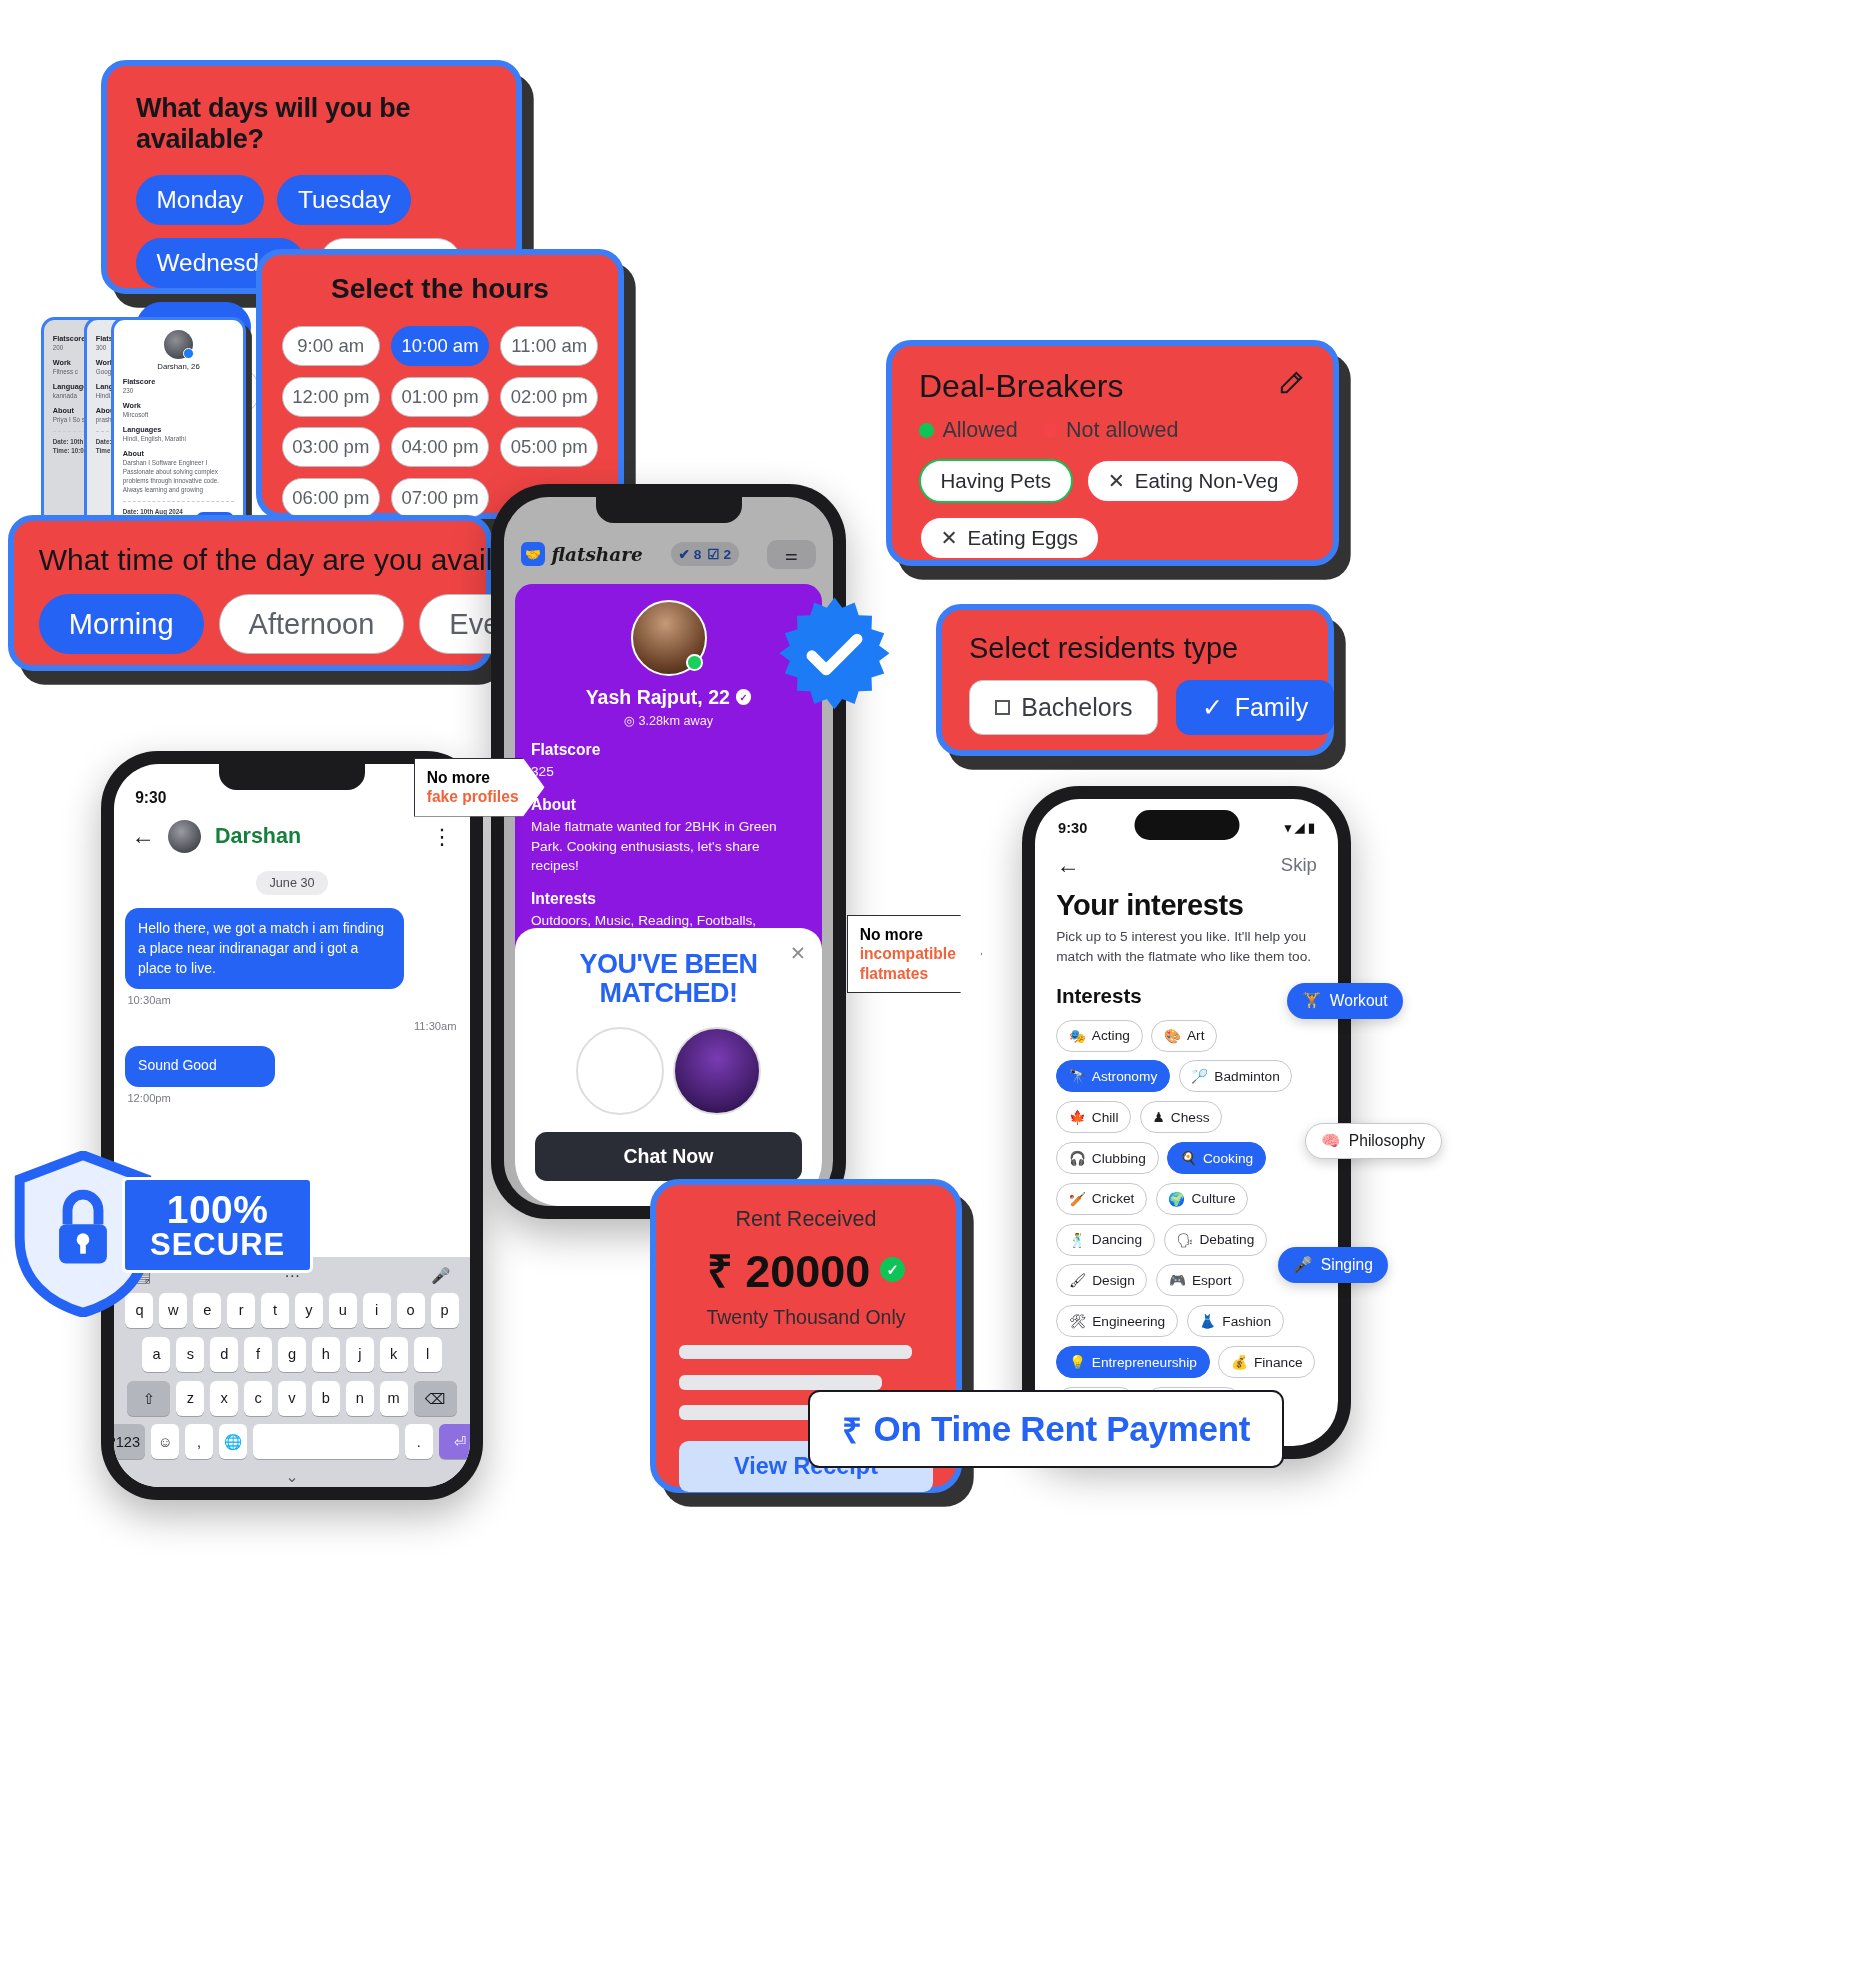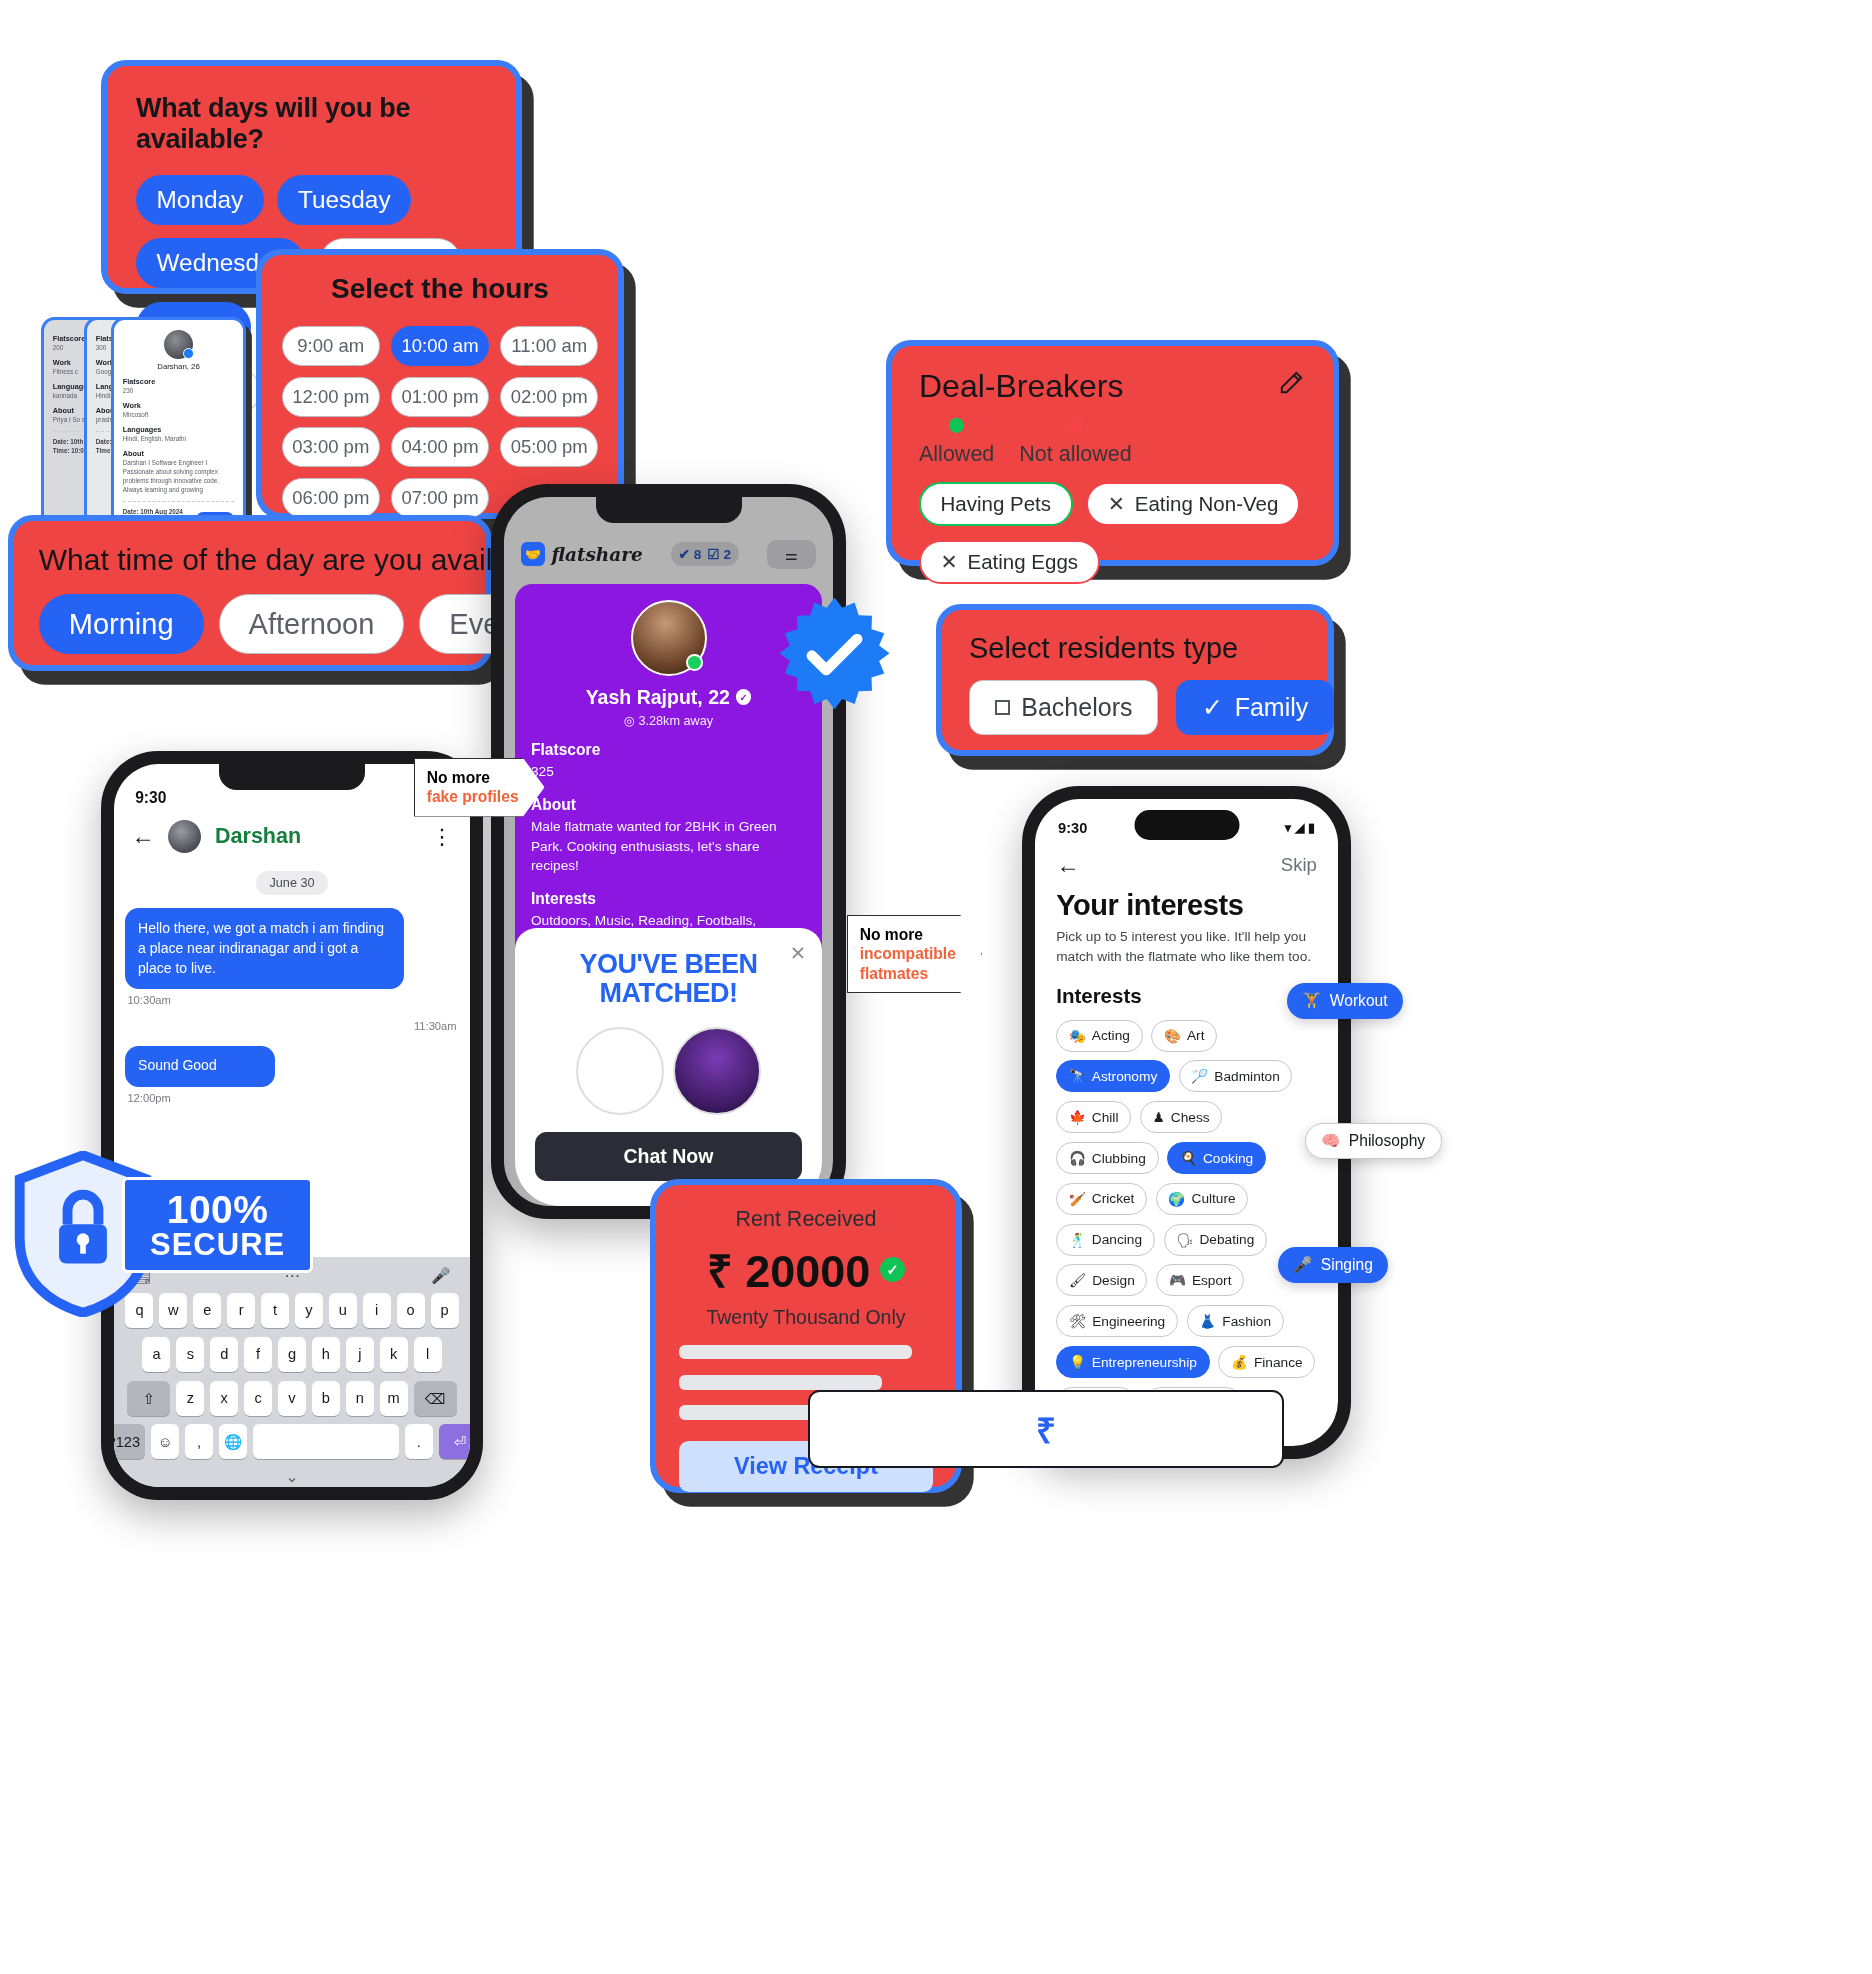--- a/index.html
+++ b/index.html
@@ -76,21 +76,21 @@
              display: flex; align-items: flex-end; justify-content: space-between; }
   .pc-date { font-size: 6.3px; color: #3d3f46; line-height: 1.5; font-weight: 600;}
   .pc-call { background: #2563f5; color: #fff; font-size: 6.3px; border-radius: 974px;
              padding: 2.9px 7.8px; display: flex; gap: 2.9px; align-items: center; font-weight: 600; }
 
   
   #dealCard { left: 886px; top: 340px; width: 453px; height: 226px; padding: 21.5px 27px; }
   #dealCard h2 { font-size: 32px; color: #151619; font-weight: 500; }
   .deal-head { display: flex; justify-content: space-between; align-items: flex-start; }
   .legend { display: flex; gap: 25px; margin-top: 13.7px; font-size: 21.5px; color: #35373d; }
-  .legend span { display: flex; align-items: center; gap: 8.8px; flex-direction: column; }
+  .legend span { display: flex; align-items: center; gap: 8.8px; }
   .dot { width: 14.6px; height: 14.6px; border-radius: 50%; display: inline-block; }
   .dot.g { background: #0ec457; } .dot.r { background: #f5434a; }
   .chips { display: flex; flex-wrap: wrap; gap: 13.7px; margin-top: 15.6px; }
   .chip {
     border-radius: 974px; border: 2.4px solid #0ec457; color: #2a2c32;
     font-size: 20.5px; height: 44px; padding: 0 19.5px;
     display: flex; align-items: center; gap: 9.8px; background: #fff;
   }
   .chip.no { border-color: #f5434a; }
   .chip .x { color: #3a3c42; font-size: 20.5px; }
@@ -570,20 +570,21 @@
     </div>
     <div class="rwords">Twenty Thousand Only</div>
     <div class="skel" style="width:92%"></div>
     <div class="skel" style="width:80%"></div>
     <div class="skel" style="width:86%"></div>
     <div class="viewbtn">View Receipt</div>
   </div>
 
   <div class="abs" id="rentBanner">
     <span class="rrup">₹</span>
+    <span class="rtxt">On Time Rent Payment</span>
   </div>
 
   <div class="phone" id="phone3">
     <div class="pscreen">
       <div class="dynisl"></div>
       <div class="i-status">
         <span>9:30</span>
         <span style="font-size:12.7px;">▾ ◢ ▮</span>
       </div>
       <div class="i-nav">

